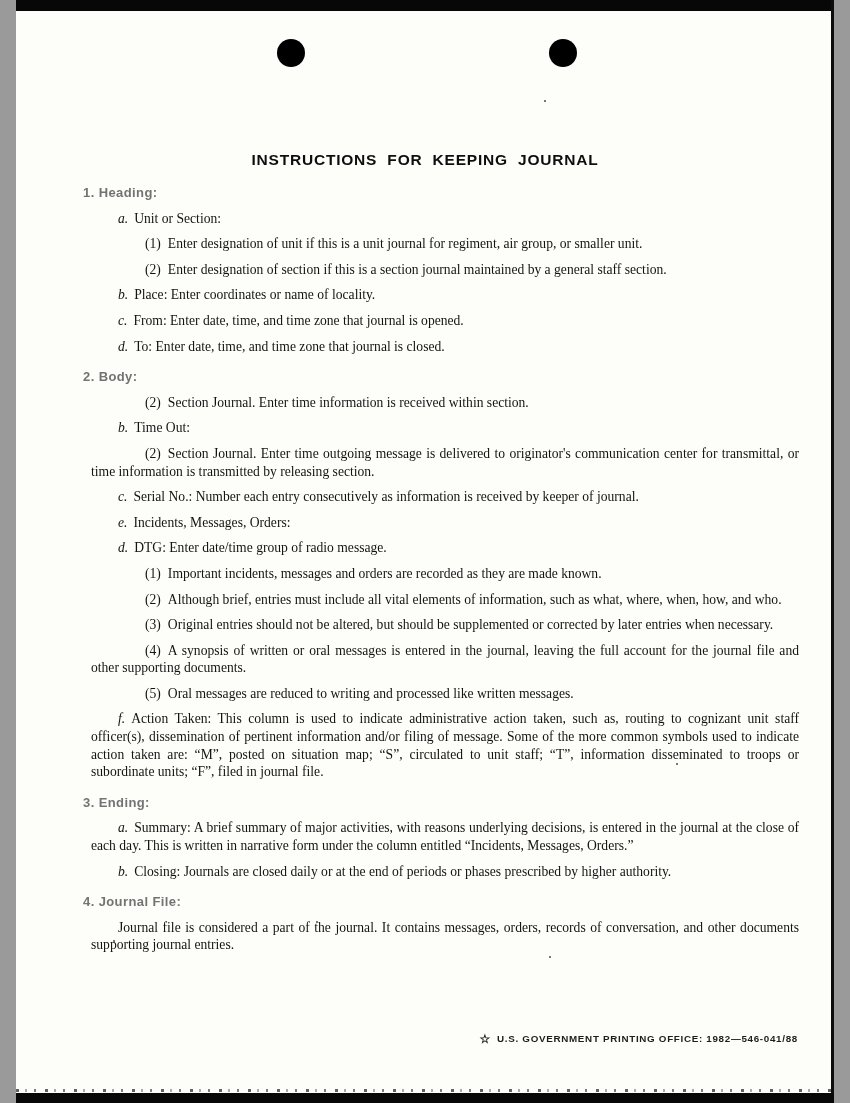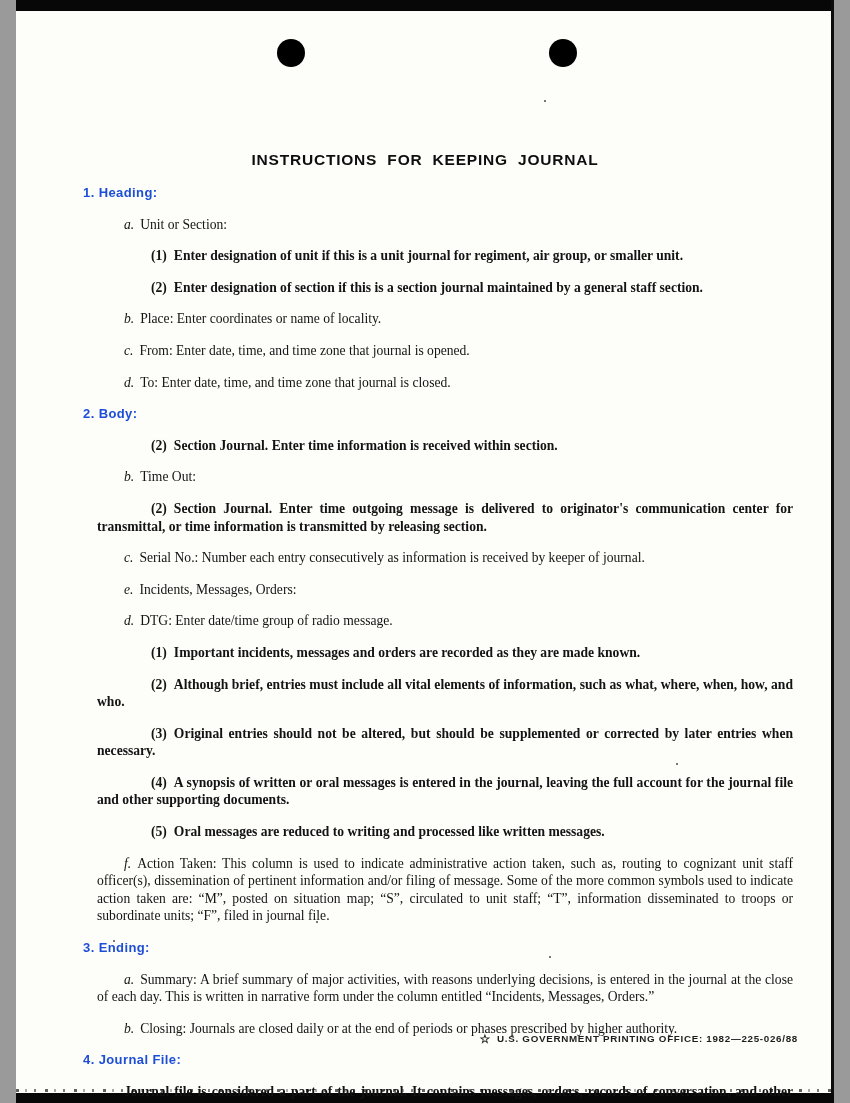--- a/index.html
+++ b/index.html
@@ -43,28 +43,28 @@
 
   
   .content {
     position: absolute; left: 67px; top: 184px; width: 724px;
     font-size: 13.6px; line-height: 17.6px;
     text-align: justify;
   }
   h2.sec {
     font-family: "Liberation Sans", sans-serif;
     font-size: 13px; font-weight: bold; letter-spacing: .4px;
-    color: #1d4ed8;
+    color: #737373;
     margin: 13px 0 5px 0; text-align: left;
   }
   h2.sec.first { margin-top: 0; }
-  p.item, p.plain { margin: 14px; }
+  p.item, p.plain { margin: 8px; }
   .l1 { text-indent: 27px; }
-  .l2 { text-indent: 54px; font-weight: bold; }
-  .plain { text-indent: 27px; font-weight: bold; }
+  .l2 { text-indent: 54px; }
+  .plain { text-indent: 27px; }
   .gap { margin-top: 14px; }
   .lbl { font-style: italic; padding-right: 6px; }
   .lbl-num { font-style: normal; padding-right: 7px; }
 
   
   .footer {
     position: absolute; top: 1032px; right: 36px;
     font-family: "Liberation Sans", sans-serif;
     font-weight: bold; font-size: 9.8px; letter-spacing: .7px;
     color: #1d1d1d; white-space: nowrap;
@@ -120,16 +120,16 @@
     <h2 class="sec">3. Ending:</h2>
     <p class="item l1"><span class="lbl">a.</span><span>Summary: A brief summary of major activities, with reasons underlying decisions, is entered in the journal at the close of each day. This is written in narrative form under the column entitled “Incidents, Messages, Orders.”</span></p>
     <p class="item l1"><span class="lbl">b.</span><span>Closing: Journals are closed daily or at the end of periods or phases prescribed by higher authority.</span></p>
 
     <h2 class="sec">4. Journal File:</h2>
     <p class="plain">Journal file is considered a part of the journal. It contains messages, orders, records of conversation, and other documents supporting journal entries.</p>
 
   </div>
 
   <div class="footer">
-    <span class="star">☆</span><span>U.S. GOVERNMENT PRINTING OFFICE:  1982—225-026/88</span>
+    <span class="star">☆</span><span>U.S. GOVERNMENT PRINTING OFFICE:  1982—546-041/88</span>
   </div>
 
 </div>
 
 </body></html>

